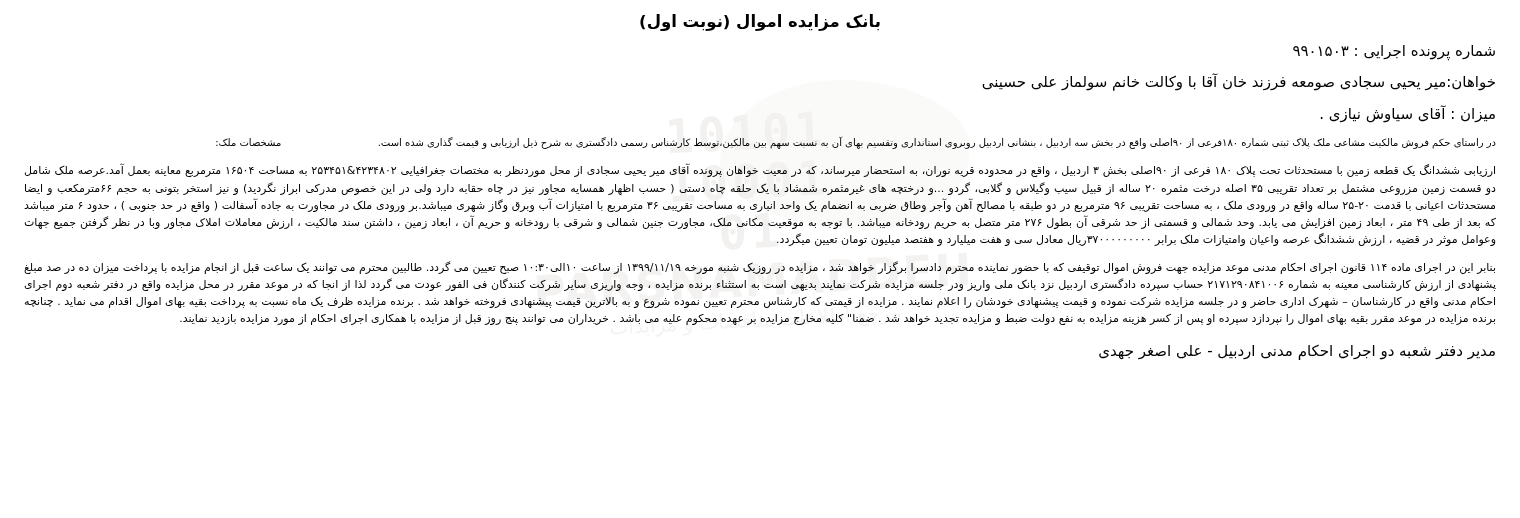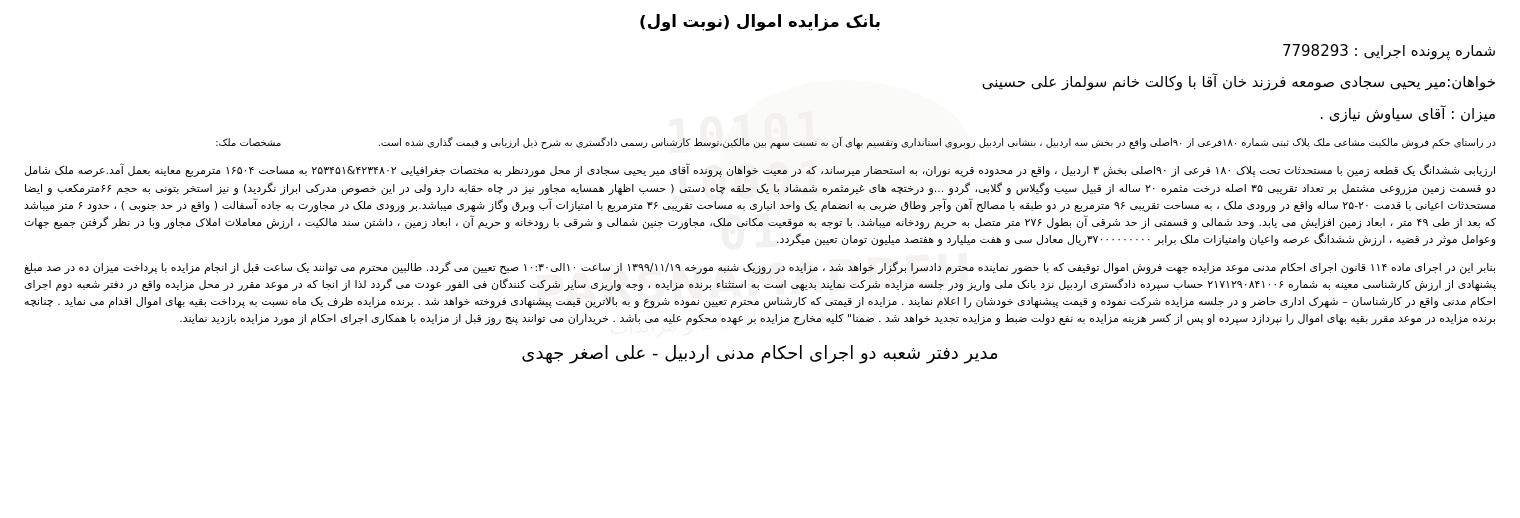--- a/index.html
+++ b/index.html
@@ -112,22 +112,22 @@
   }
 
   .block-dense {
     font-size: 11px;
     line-height: 1.57;
     text-align: justify;
     margin: 0 0 10px 0;
   }
 
   .signature {
-    font-size: 18px;
-    text-align: center;
+    font-size: 15px;
+    text-align: right;
     margin-top: 14px;
     margin-right: 0;
   }
 </style>
 </head>
 <body>
 
 <div class="watermark">
   <div class="wm-blob"></div>
   <div class="wm-inner">
@@ -136,21 +136,21 @@
     <div class="wm-digits">01</div>
     <div class="wm-title">PARSNAMADDEH</div>
     <div class="wm-sub">مرجع اطلاعات مناقصات و مزایدات</div>
   </div>
 </div>
 
 <div class="page">
 
   <div class="doc-title">بانک مزایده اموال (نوبت اول)</div>
 
-  <div class="meta-line">شماره پرونده اجرایی : 7798293</div>
+  <div class="meta-line">شماره پرونده اجرایی : ۹۹۰۱۵۰۳</div>
 
   <div class="meta-line">خواهان:میر یحیی سجادی صومعه فرزند خان آقا با وکالت خانم سولماز علی حسینی</div>
 
   <div class="meta-line">میزان : آقای سیاوش نیازی .</div>
 
   <div class="para para-lead">
     <span>در راستای حکم فروش مالکیت مشاعی ملک پلاک ثبتی شماره ۱۸۰فرعی از ۹۰اصلی  واقع در  بخش سه  اردبیل ، بنشانی اردبیل روبروی استانداری وتقسیم بهای آن به نسبت سهم بین مالکین،توسط کارشناس رسمی دادگستری به شرح ذیل ارزیابی و قیمت گذاری شده است.</span>
     <span class="spacer"></span>
     <span>مشخصات ملک:</span>
   </div>

